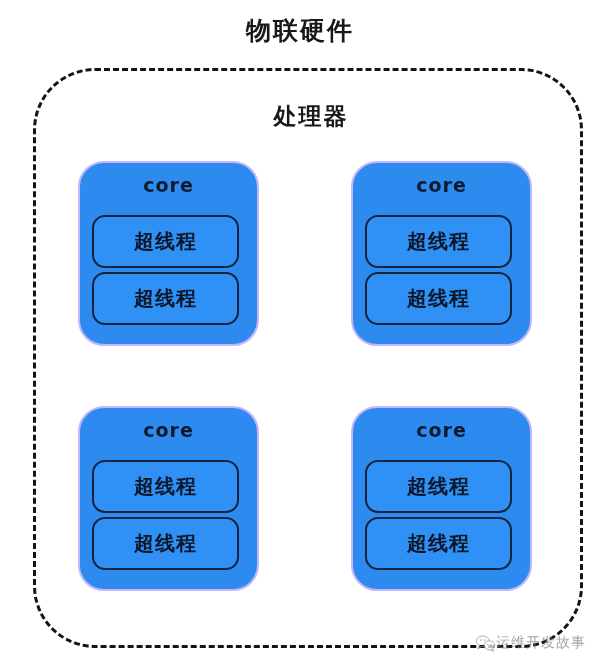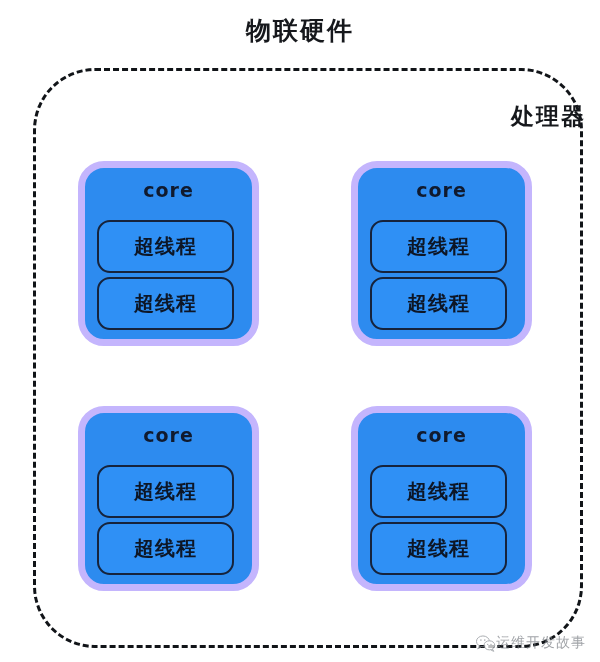--- a/index.html
+++ b/index.html
@@ -46,21 +46,21 @@
     border: 3px dashed #111418;
     border-radius: 62px;
     background: transparent;
   }
 
   .container-label {
     position: absolute;
     left: 0;
     top: 30px;
     width: 550px;
-    text-align: right;
+    text-align: center;
     font-size: 23px;
     font-weight: 700;
     color: #16181c;
     letter-spacing: 2px;
   }
 
   
   .core-grid {
     position: absolute;
     left: 42px;
@@ -71,21 +71,21 @@
     grid-template-columns: 181px 181px;
     grid-template-rows: 185px 185px;
     column-gap: 92px;
     row-gap: 60px;
   }
 
   .core-box {
     position: relative;
     box-sizing: border-box;
     background: #2d8bef;
-    border: 7px solid #c4b5fd;
+    border: 2px solid #c4b5fd;
     border-radius: 26px;
     padding: 15px;
   }
 
   .core-label {
     position: absolute;
     left: 0;
     top: 11px;
     width: 100%;
     text-align: center;

